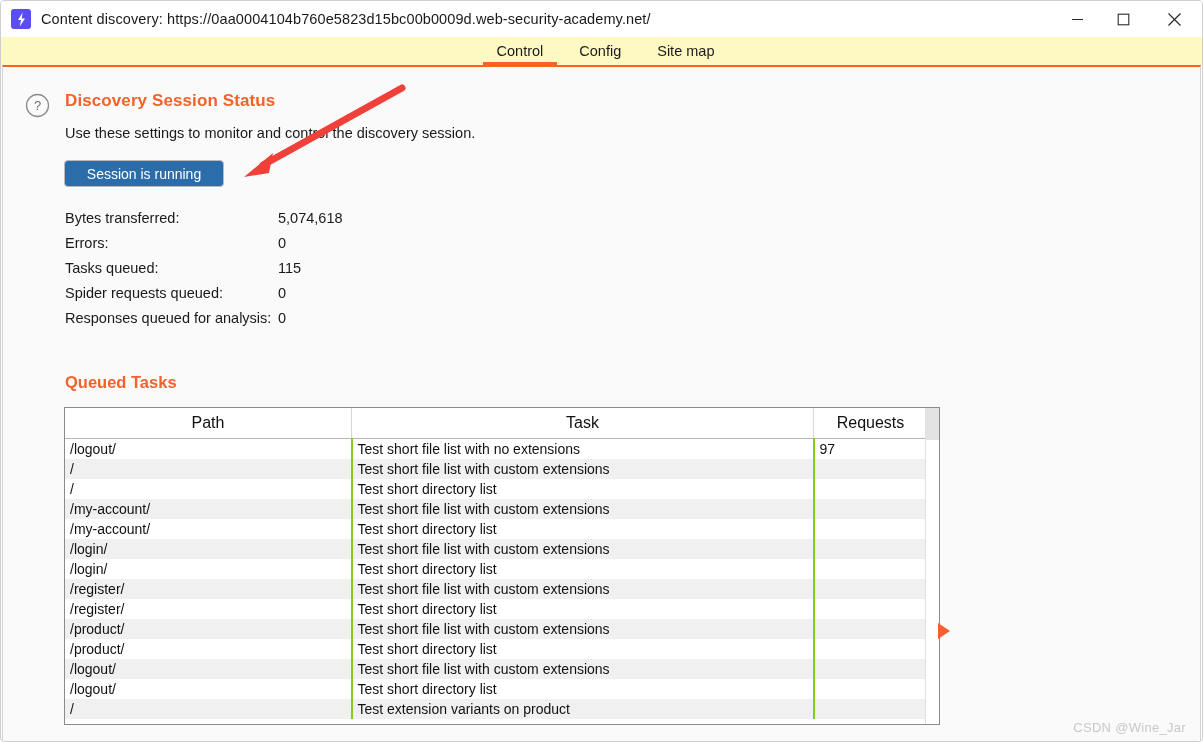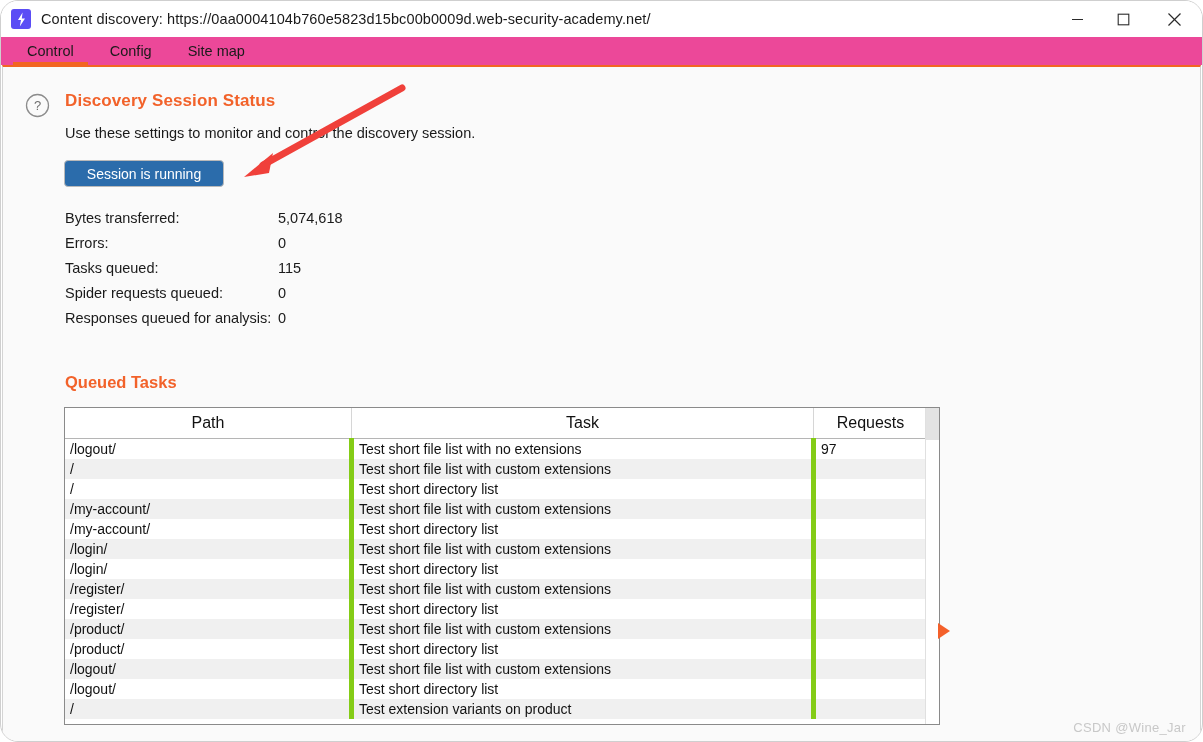--- a/index.html
+++ b/index.html
@@ -15,21 +15,21 @@
     -webkit-font-smoothing: antialiased;
   }
 
   
   #app-window {
     position: relative;
     width: 1203px;
     height: 742px;
     background: #ffffff;
     border: 1px solid #cfcfcf;
-    border-radius: 18px;
+    border-radius: 4px;
     box-sizing: border-box;
     overflow: hidden;
   }
 
   
   #title-bar {
     position: relative;
     height: 36px;
     display: flex;
     align-items: center;
@@ -71,22 +71,23 @@
   }
   .win-btn:last-child { width: 56px; }
   .win-btn svg { display: block; }
 
   
   #tab-strip {
     position: relative;
     height: 28px;
     display: flex;
     align-items: flex-end;
-    background: #ec4899;
+    background: #fef9c3;
     padding-left: 8px;
+    justify-content: center;
   }
   .tab {
     font-size: 14.5px;
     color: #1a1a1a;
     padding: 0 18px 6px 18px;
     position: relative;
     cursor: default;
     white-space: nowrap;
   }
   .tab.active::after {
@@ -211,21 +212,21 @@
     background: #ffffff;
     border-right: 1px solid #d6d6d6;
     border-bottom: 1px solid #b5b5b5;
     text-align: center;
     padding: 0;
   }
   #tasks-table th:last-child { border-right: none; }
   #tasks-table td {
     height: 20px;
     padding: 0 0 0 5px;
-    border-right: 5px solid #84cc16;
+    border-right: 2px solid #84cc16;
     white-space: nowrap;
     overflow: hidden;
   }
   #tasks-table td:last-child { border-right: none; }
   #tasks-table tbody tr:nth-child(odd) { background: #ffffff; }
   #tasks-table tbody tr:nth-child(even) { background: #f0f0f0; }
   .col-path { width: 286px; }
   .col-task { width: 461px; }
   .col-req  { width: 113px; }
 

